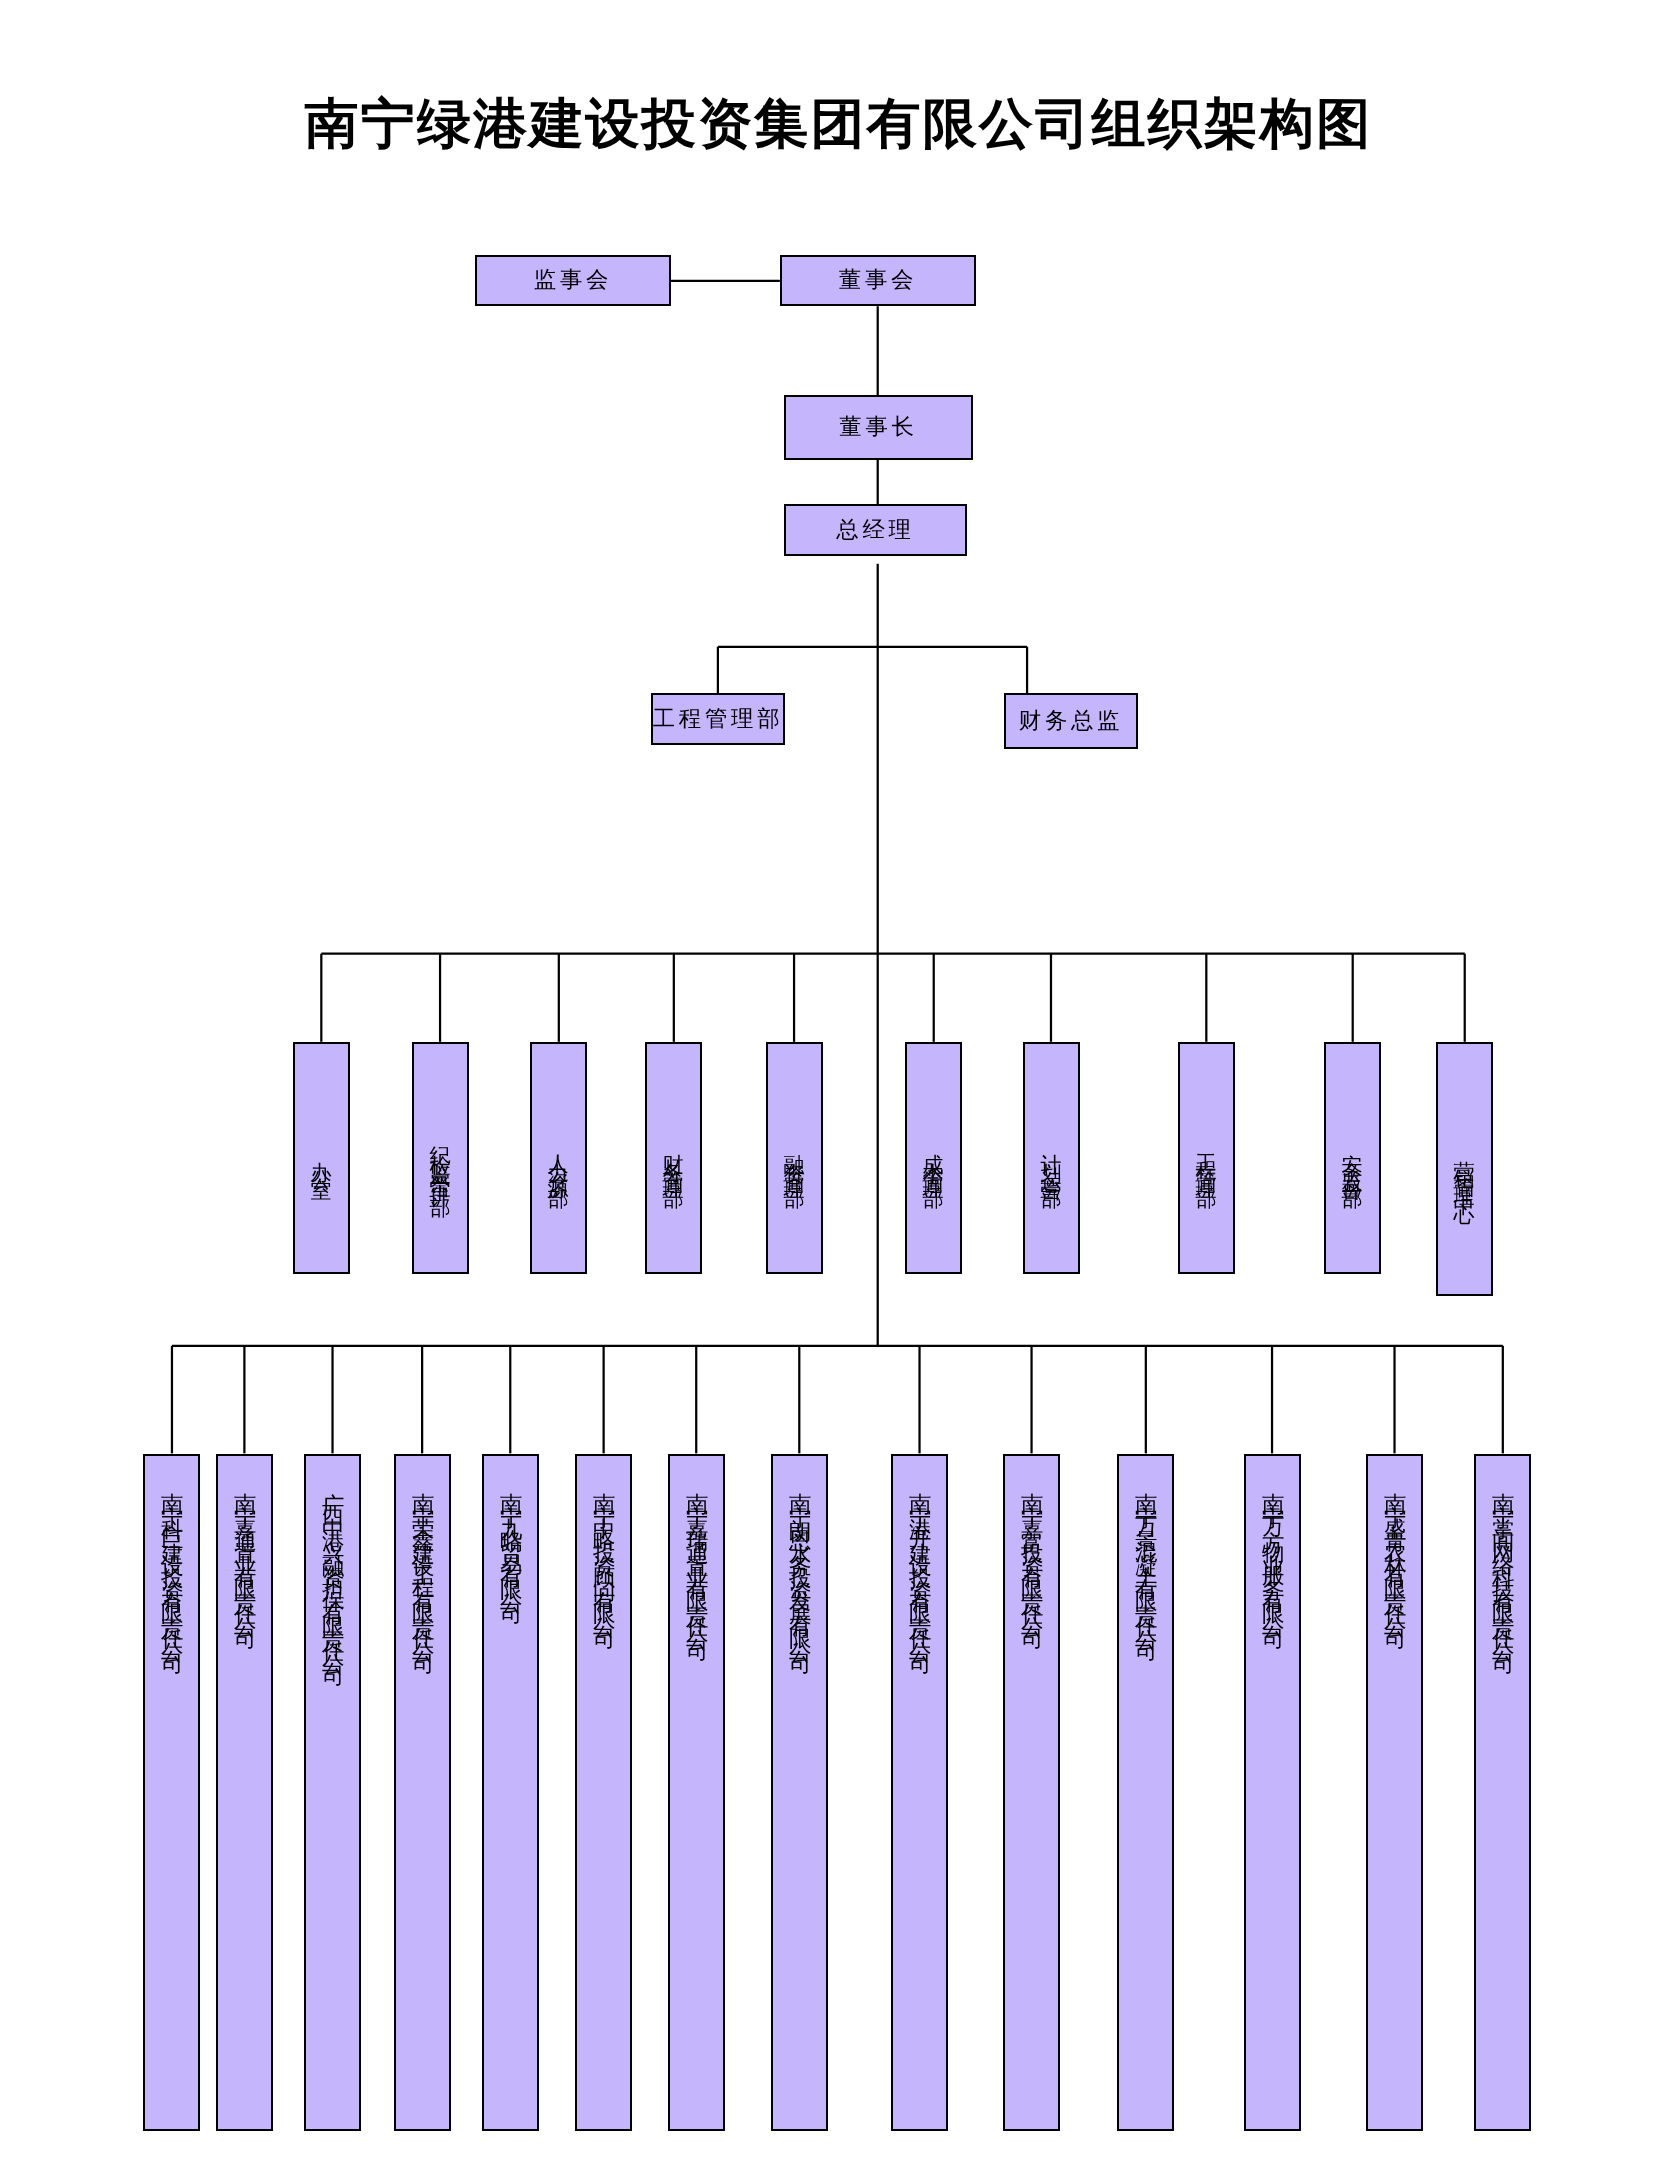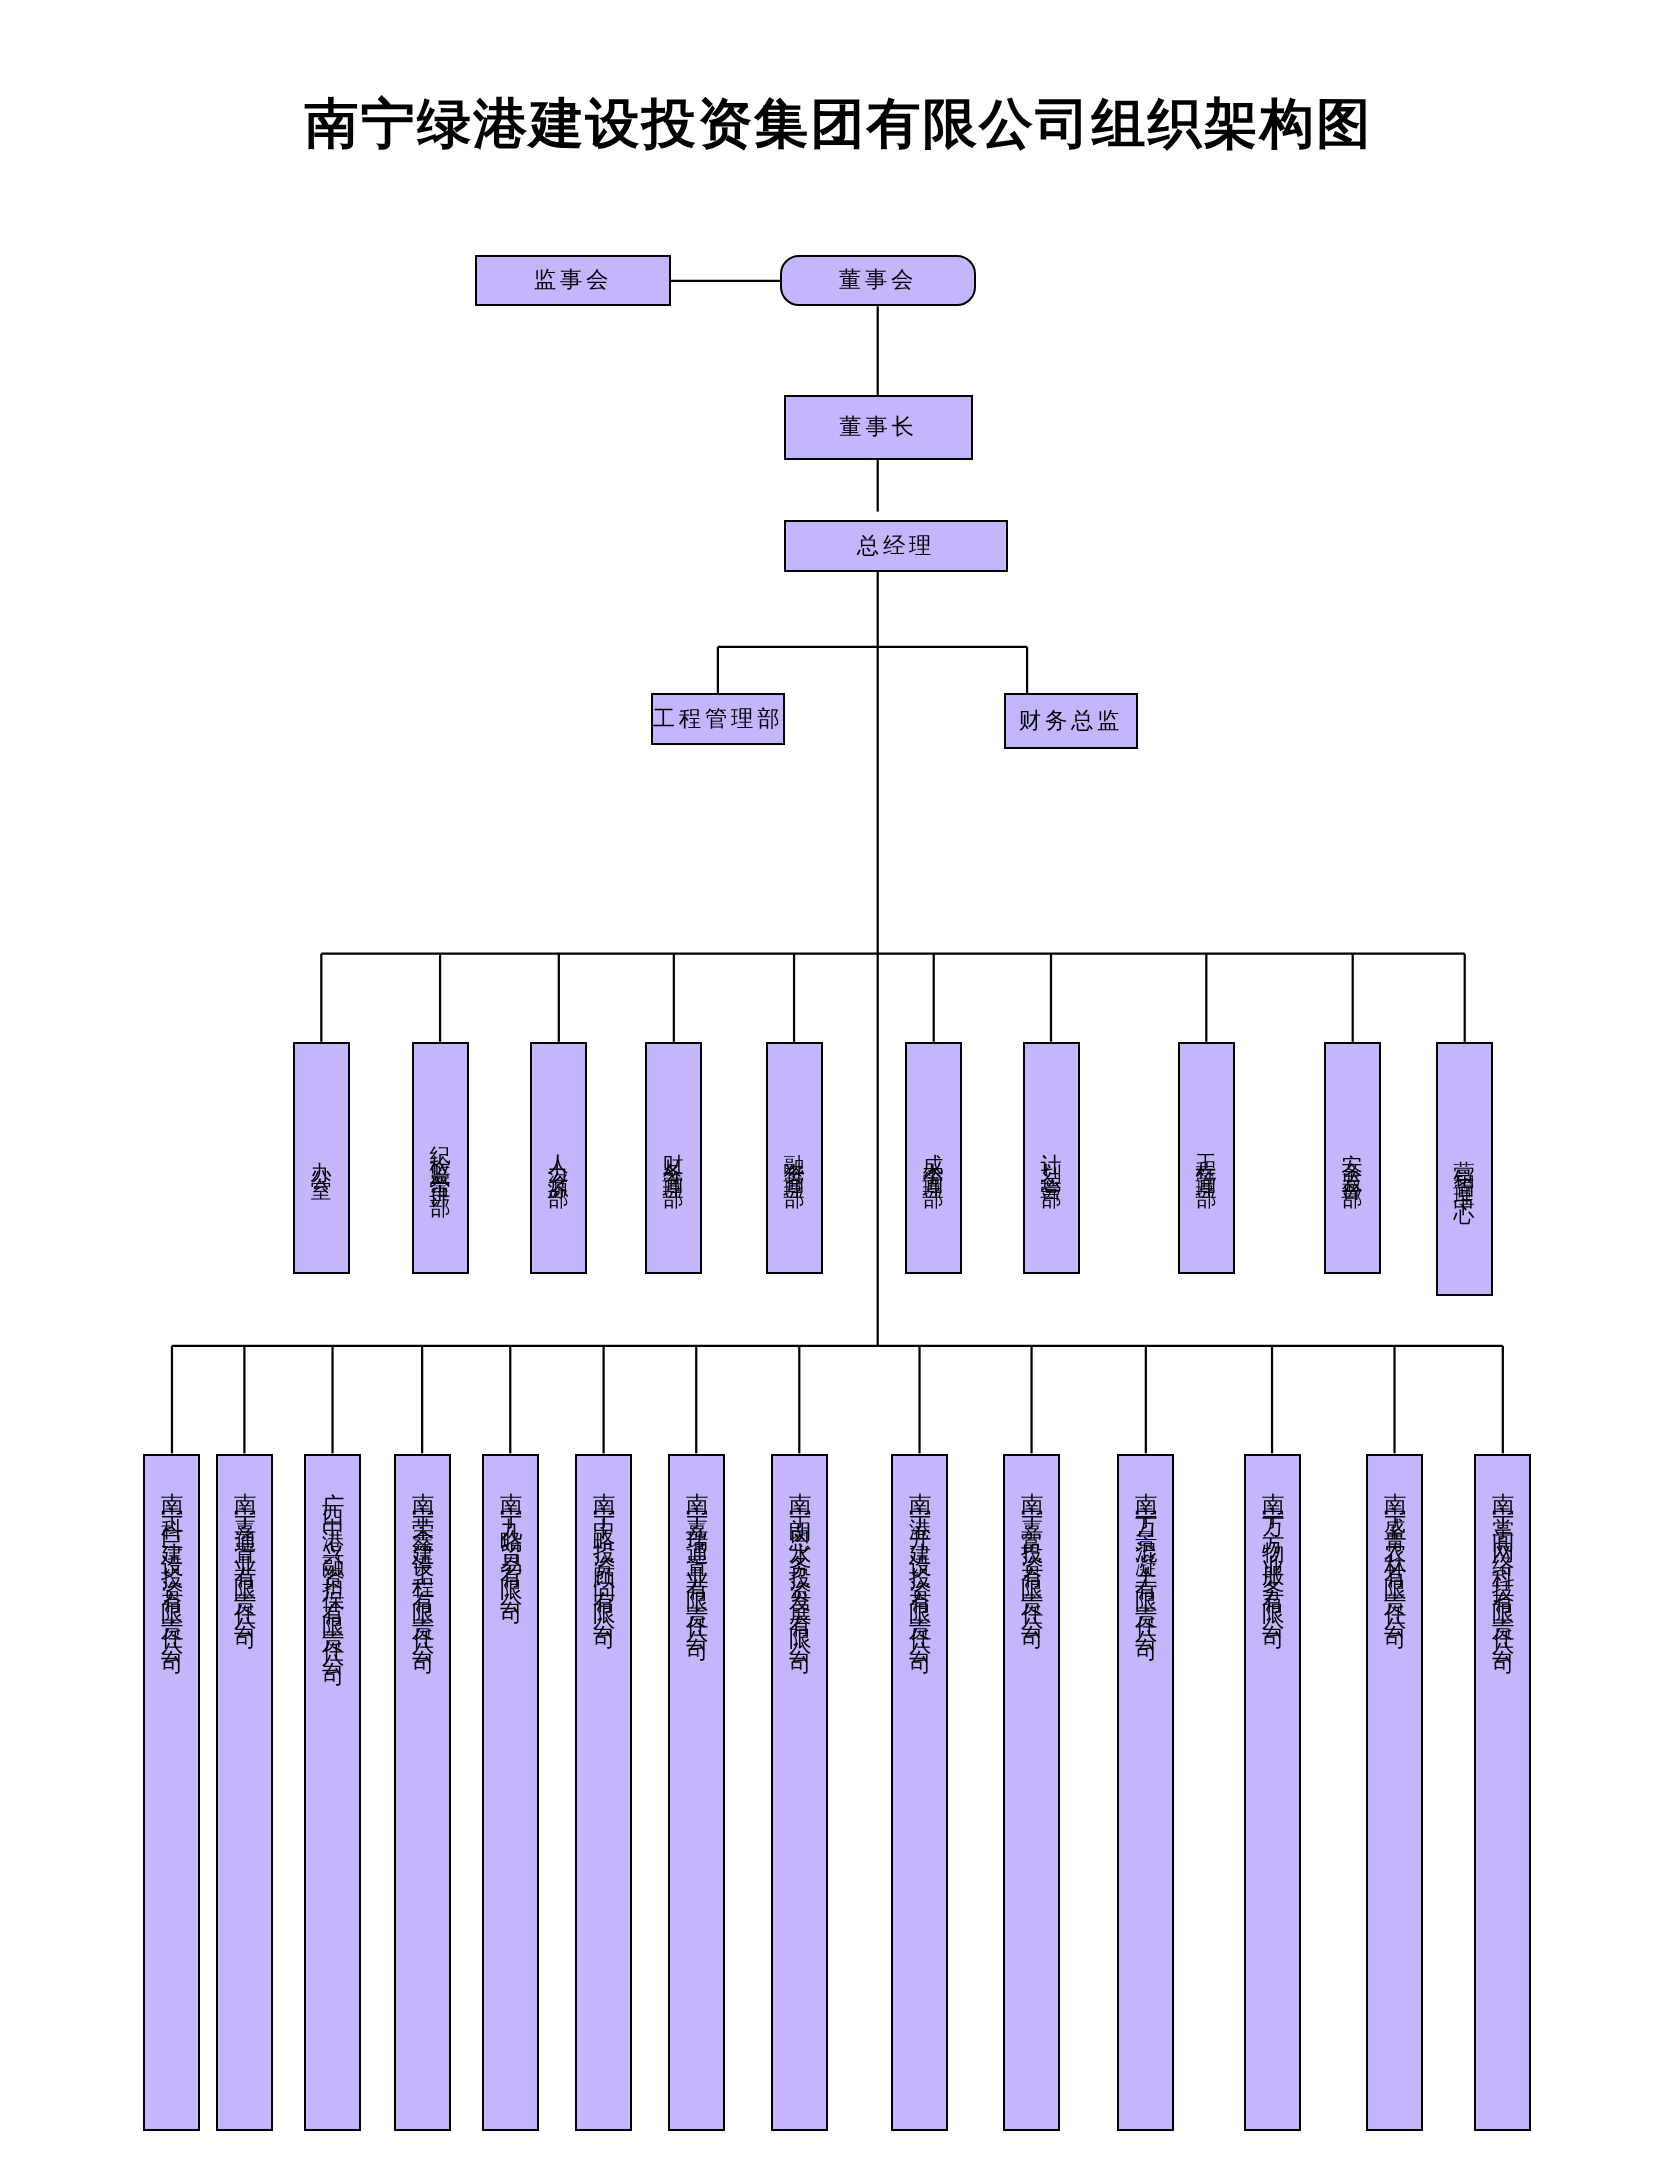--- a/index.html
+++ b/index.html
@@ -98,23 +98,23 @@
       <line x1="1231" y1="1802" x2="1231" y2="1946"></line>
       <line x1="1381" y1="1802" x2="1381" y2="1946"></line>
       <line x1="1534" y1="1802" x2="1534" y2="1946"></line>
       <line x1="1703" y1="1802" x2="1703" y2="1946"></line>
       <line x1="1867" y1="1802" x2="1867" y2="1946"></line>
       <line x1="2012" y1="1802" x2="2012" y2="1946"></line>
     </g>
   </svg>
 
   <div class="box hbox" style="left:475px;  top:255px; width:196px; height:51px;">监事会</div>
-  <div class="box hbox" style="left:780px; top:255px; width:196px; height:51px;border-radius:19px;">董事会</div>
+  <div class="box hbox" style="left:780px; top:255px; width:196px; height:51px;">董事会</div>
   <div class="box hbox" style="left:784px; top:395px; width:189px; height:65px;">董事长</div>
-  <div class="box hbox" style="left:784px; top:520px; width:224px; height:52px;">总经理</div>
+  <div class="box hbox" style="left:784px; top:504px; width:183px; height:52px;">总经理</div>
   <div class="box hbox" style="left:651px;  top:693px; width:134px; height:52px;">工程管理部</div>
   <div class="box hbox" style="left:1004px; top:693px; width:134px; height:56px;">财务总监</div>
 
   <div class="box vbox dept" style="left:293px;  top:1042px; width:57px; height:232px;">办公室</div>
   <div class="box vbox dept" style="left:412px;  top:1042px; width:57px; height:232px;">纪检监察审计部</div>
   <div class="box vbox dept" style="left:530px;  top:1042px; width:57px; height:232px;">人力资源部</div>
   <div class="box vbox dept" style="left:645px;  top:1042px; width:57px; height:232px;">财务管理部</div>
   <div class="box vbox dept" style="left:766px; top:1042px; width:57px; height:232px;">融资管理部</div>
   <div class="box vbox dept" style="left:905px; top:1042px; width:57px; height:232px;">成本管理部</div>
   <div class="box vbox dept" style="left:1023px; top:1042px; width:57px; height:232px;">计划运营部</div>

